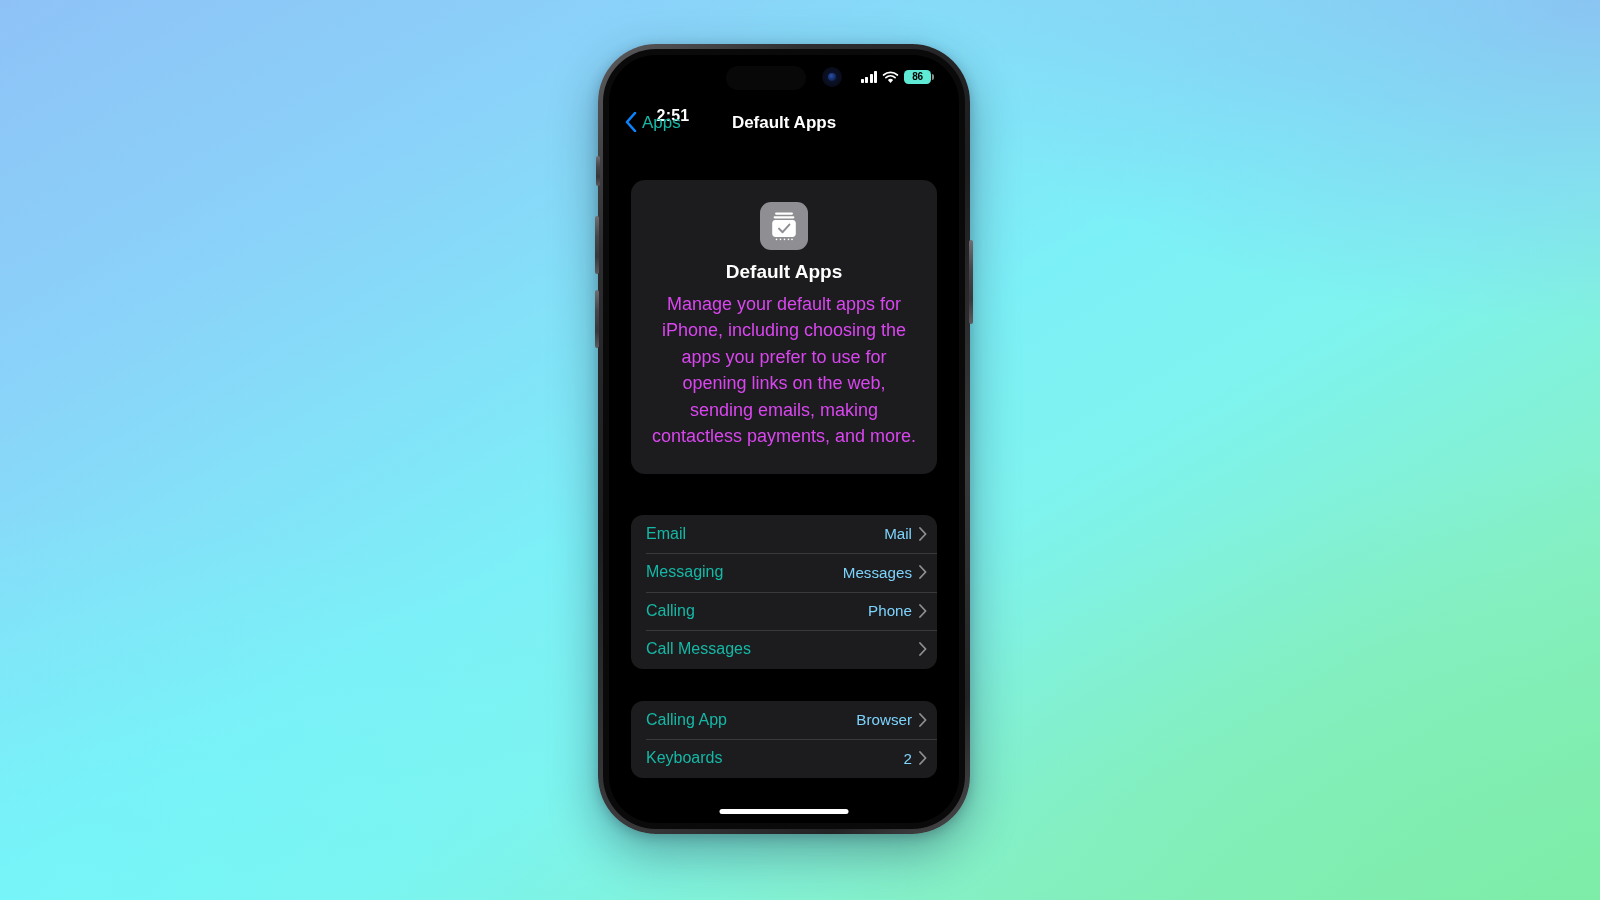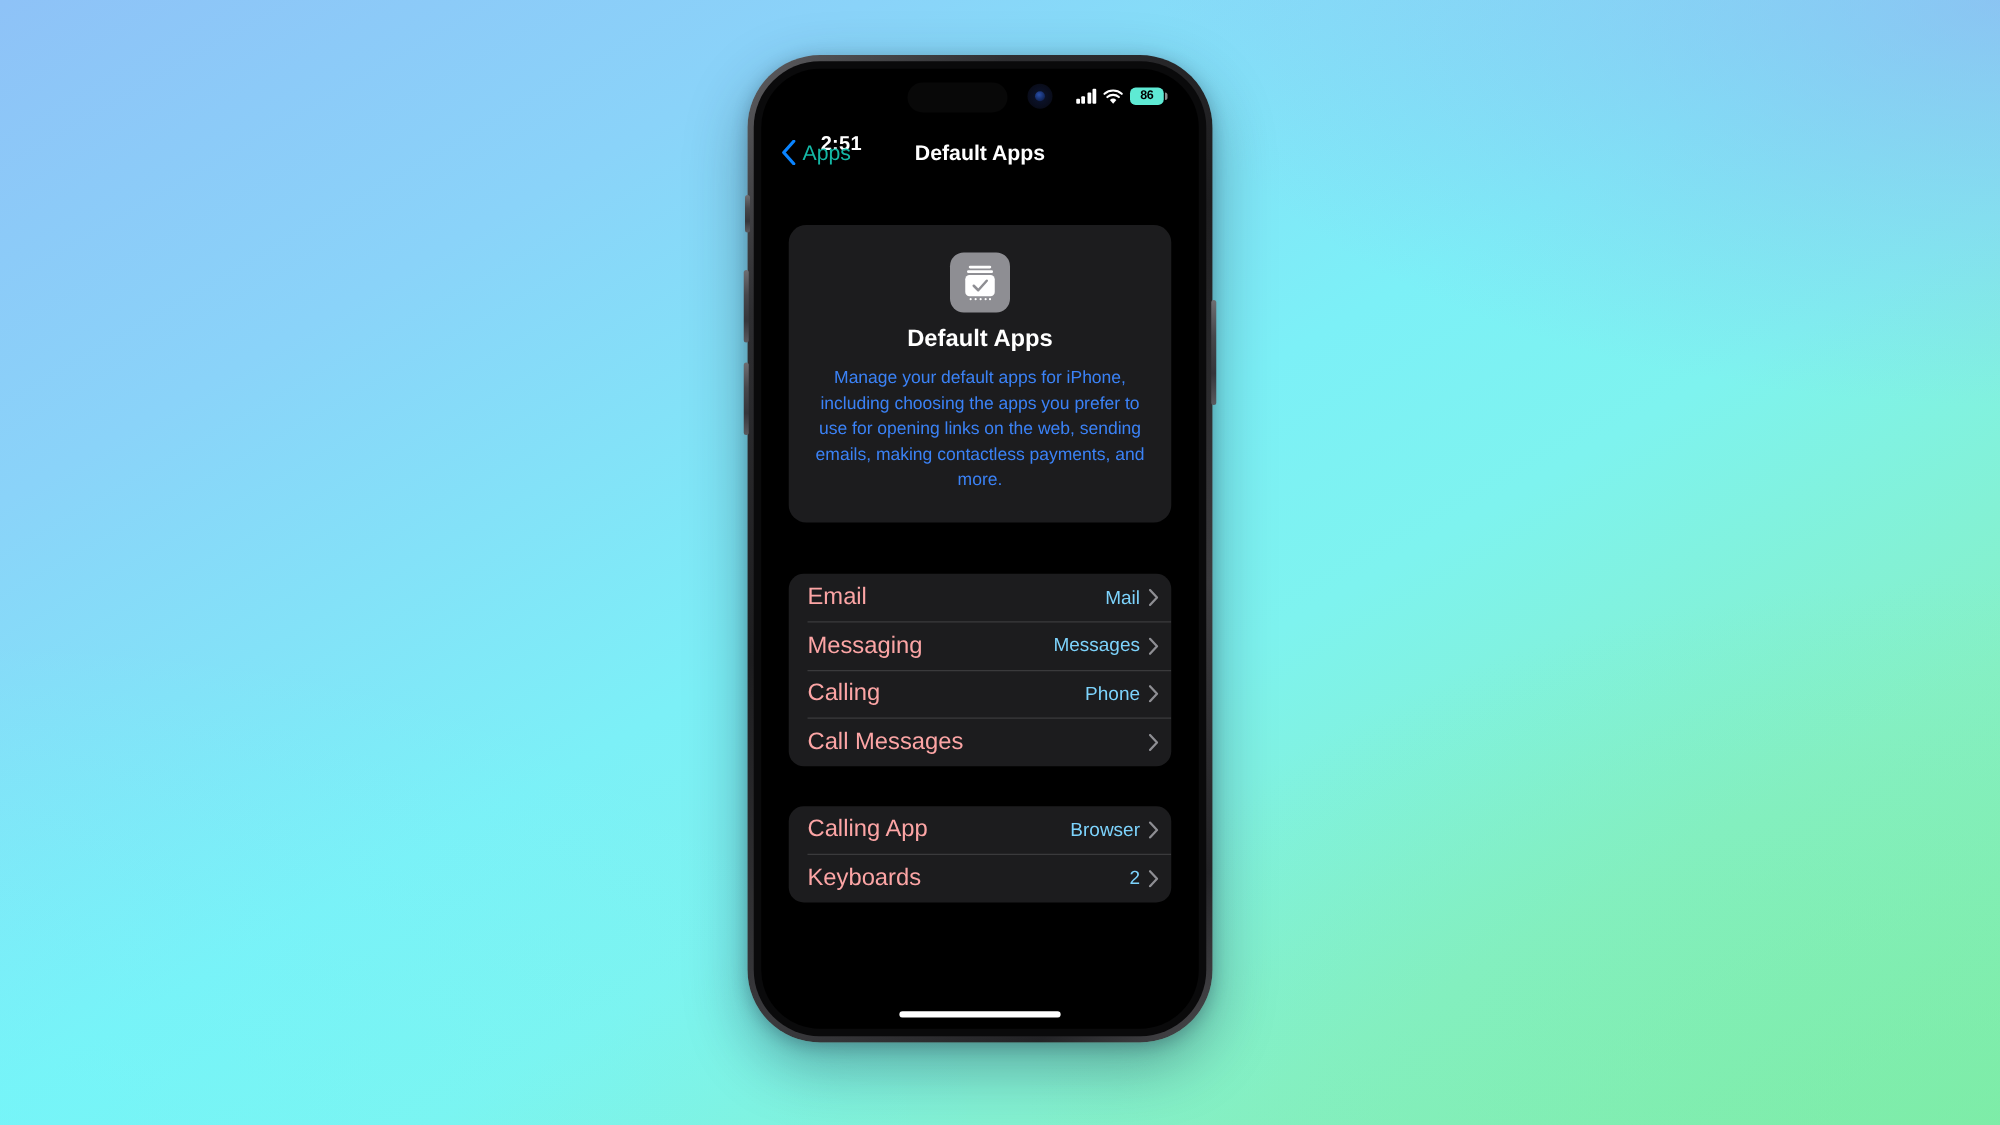--- a/index.html
+++ b/index.html
@@ -225,22 +225,22 @@
     position: relative;
   }
   #hero-icon svg { position: absolute; left: 0; top: 0; }
   #hero-title {
     color: #ffffff;
     font-size: 19px;
     font-weight: bold;
     margin-bottom: 8px;
   }
   #hero-desc {
-    color: #3b82f6;
-    font-size: 14px;
+    color: #d946ef;
+    font-size: 18px;
     line-height: 1.47;
     padding: 0 2px;
   }
 
   
   .list-group {
     background: #1c1c1e;
     border-radius: 12px;
     overflow: hidden;
   }
@@ -259,22 +259,22 @@
   .list-row + .list-row::before {
     content: "";
     position: absolute;
     left: 15px;
     right: 0;
     top: 0;
     height: 1px;
     background: #3a3a3c;
   }
   .row-label {
-    color: #fca5a5;
-    font-size: 19px;
+    color: #14b8a6;
+    font-size: 16px;
     flex: 1;
     white-space: nowrap;
   }
   .row-value {
     color: #7dd3fc;
     font-size: 15.2px;
     margin-right: 7px;
     white-space: nowrap;
   }
   .row-chevron { width: 8px; height: 14px; display: block; flex: none; }

